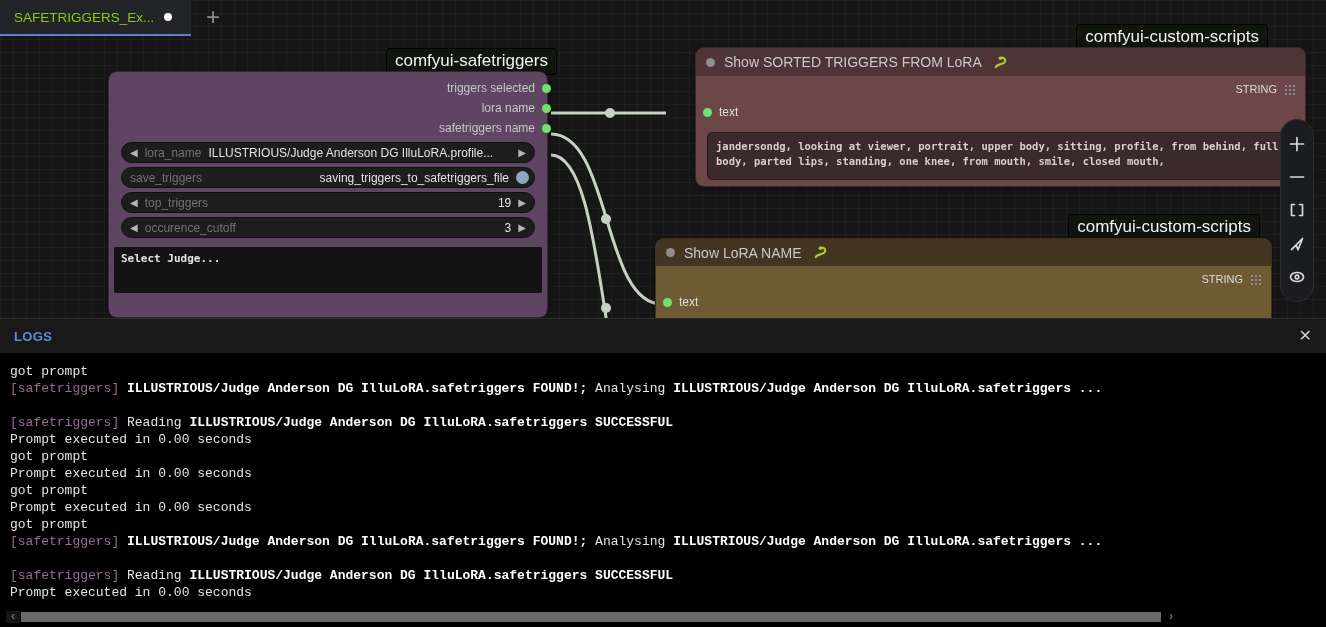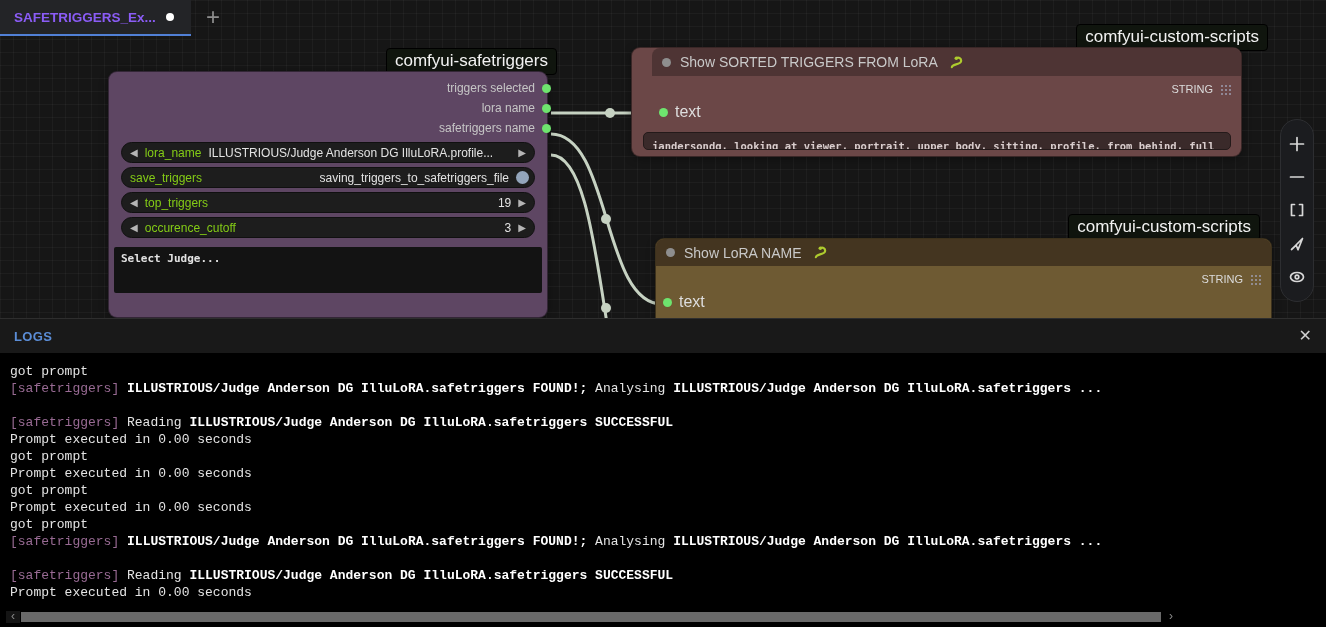--- a/index.html
+++ b/index.html
@@ -9,21 +9,21 @@
     background-color:var(--canvas-bg,#161616);
     background-image:
       linear-gradient(rgba(255,255,255,0.035) 1px, transparent 1px),
       linear-gradient(90deg, rgba(255,255,255,0.035) 1px, transparent 1px);
     background-size:13px 13px; }
 
   
   .tab { position:absolute; left:0; top:0; width:191px; height:36px; z-index:3;
     background:#232427; border-bottom:2px solid var(--accent-blue,#5180d6);
     display:flex; align-items:center; gap:10px; padding:0 14px; cursor:pointer; }
-  .tab-label { color:#8b5cf6; font-size:13.5px; white-space:nowrap; overflow:hidden;font-weight:bold; }
+  .tab-label { color:#84cc16; font-size:13.5px; white-space:nowrap; overflow:hidden; }
   .tab-dot { width:8px; height:8px; border-radius:50%; background:#ffffff; flex:0 0 auto; }
   .new-tab { position:absolute; left:199px; top:4px; width:28px; height:28px; z-index:3;
     color:#8d8d8d; font-size:24px; line-height:26px; text-align:center; cursor:pointer; }
 
   
   #wires { position:absolute; left:0; top:0; z-index:1; pointer-events:none; }
   #wires path { stroke:var(--wire,#c6d2c2); stroke-width:3; fill:none; }
   #wires circle { fill:var(--wire,#c6d2c2); }
 
   
@@ -46,45 +46,45 @@
   .out-rows { margin-top:6px; }
   .out-row { height:20px; display:flex; justify-content:flex-end; align-items:center;
              gap:7px; padding-right:0;margin-left:7px; }
   .out-row .out-label { color:#c6c6c6; font-size:12px; }
   .out-row .slot-dot { margin-right:-4px; }
   .widget { height:21px; margin:4px 12px 0; background:var(--widget-bg,#1d1d1d);
     border:1px solid #101010; border-radius:10.5px; display:flex; align-items:center;
     padding:0 8px; gap:7px; font-size:12px; color:#b9b9b9; cursor:pointer; overflow:hidden; }
   .widget:first-of-type { margin-top:2px; }
   .warrow { color:#b5b5b5; font-size:10px; flex:0 0 auto; }
-  .wlabel { flex:0 0 auto; color:#84cc16; white-space:nowrap; }
+  .wlabel { flex:0 0 auto; color:#737373; white-space:nowrap; }
   .wvalue { color:#e3e3e3; white-space:nowrap; overflow:hidden; }
   .wvalue.grow { flex:1 1 auto; }
   .wvalue.right { margin-left:auto; text-align:right; }
   .toggle-dot { width:13px; height:13px; border-radius:50%;
     background:var(--toggle-dot,#93a5bb); flex:0 0 auto; margin-right:-3px; }
   .node-textarea { margin:9px 5px 0; height:46px; background:#131313; color:#e2e2e2;
     font-family:"DejaVu Sans Mono", monospace; font-size:11px; font-weight:bold;
     padding:5px 7px; border-radius:2px; overflow:hidden; }
 
   
-  #node-sorted { left:631px; top:47px; width:611px; height:110px;
-    background:var(--node2-body,#6b4747);padding-left:20px; }
+  #node-sorted { left:695px; top:47px; width:611px; height:140px;
+    background:var(--node2-body,#6b4747); }
   #node-sorted .node-title { background:var(--node2-title,#4e3434); height:28px; }
   #node-loraname { left:655px; top:238px; width:617px; height:90px; border-radius:9px 9px 0 0;
     background:var(--node3-body,#6e5a33); }
   #node-loraname .node-title { background:var(--node3-title,#443520); }
   .type-row { height:26px; display:flex; justify-content:flex-end; align-items:center;
               gap:7px; padding-right:10px; }
   .type-label { color:#dcdcdc; font-size:11px; }
   .grid-icon { width:11px; height:11px; flex:0 0 auto; opacity:.75;
     background-image:radial-gradient(circle, #9c9cb0 1.1px, transparent 1.3px);
     background-size:4px 4px; background-position:0 0; }
   .in-row { height:20px; display:flex; align-items:center; gap:7px; padding-left:7px; }
-  .in-row .in-label { color:#dedede; font-size:16px; }
+  .in-row .in-label { color:#dedede; font-size:12px; }
   .string-box { position:absolute; left:11px; right:10px; top:84px; bottom:6px;
     background:var(--node2-textbox,#3a2a2a); border:1px solid #241a1a; border-radius:5px;
     padding:6px 8px; color:#d9cdcd; font-family:"DejaVu Sans Mono", monospace;
     font-size:10.5px; font-weight:bold; line-height:1.45; overflow:hidden; }
   .snake-icon { flex:0 0 auto; margin-left:2px; }
 
   
   #toolbar { position:absolute; left:1280px; top:119px; width:34px; height:183px; z-index:4;
     background:#1b1c1f; border:1px solid #2d2e31; border-radius:17px;
     display:flex; flex-direction:column; align-items:center; justify-content:space-around;

